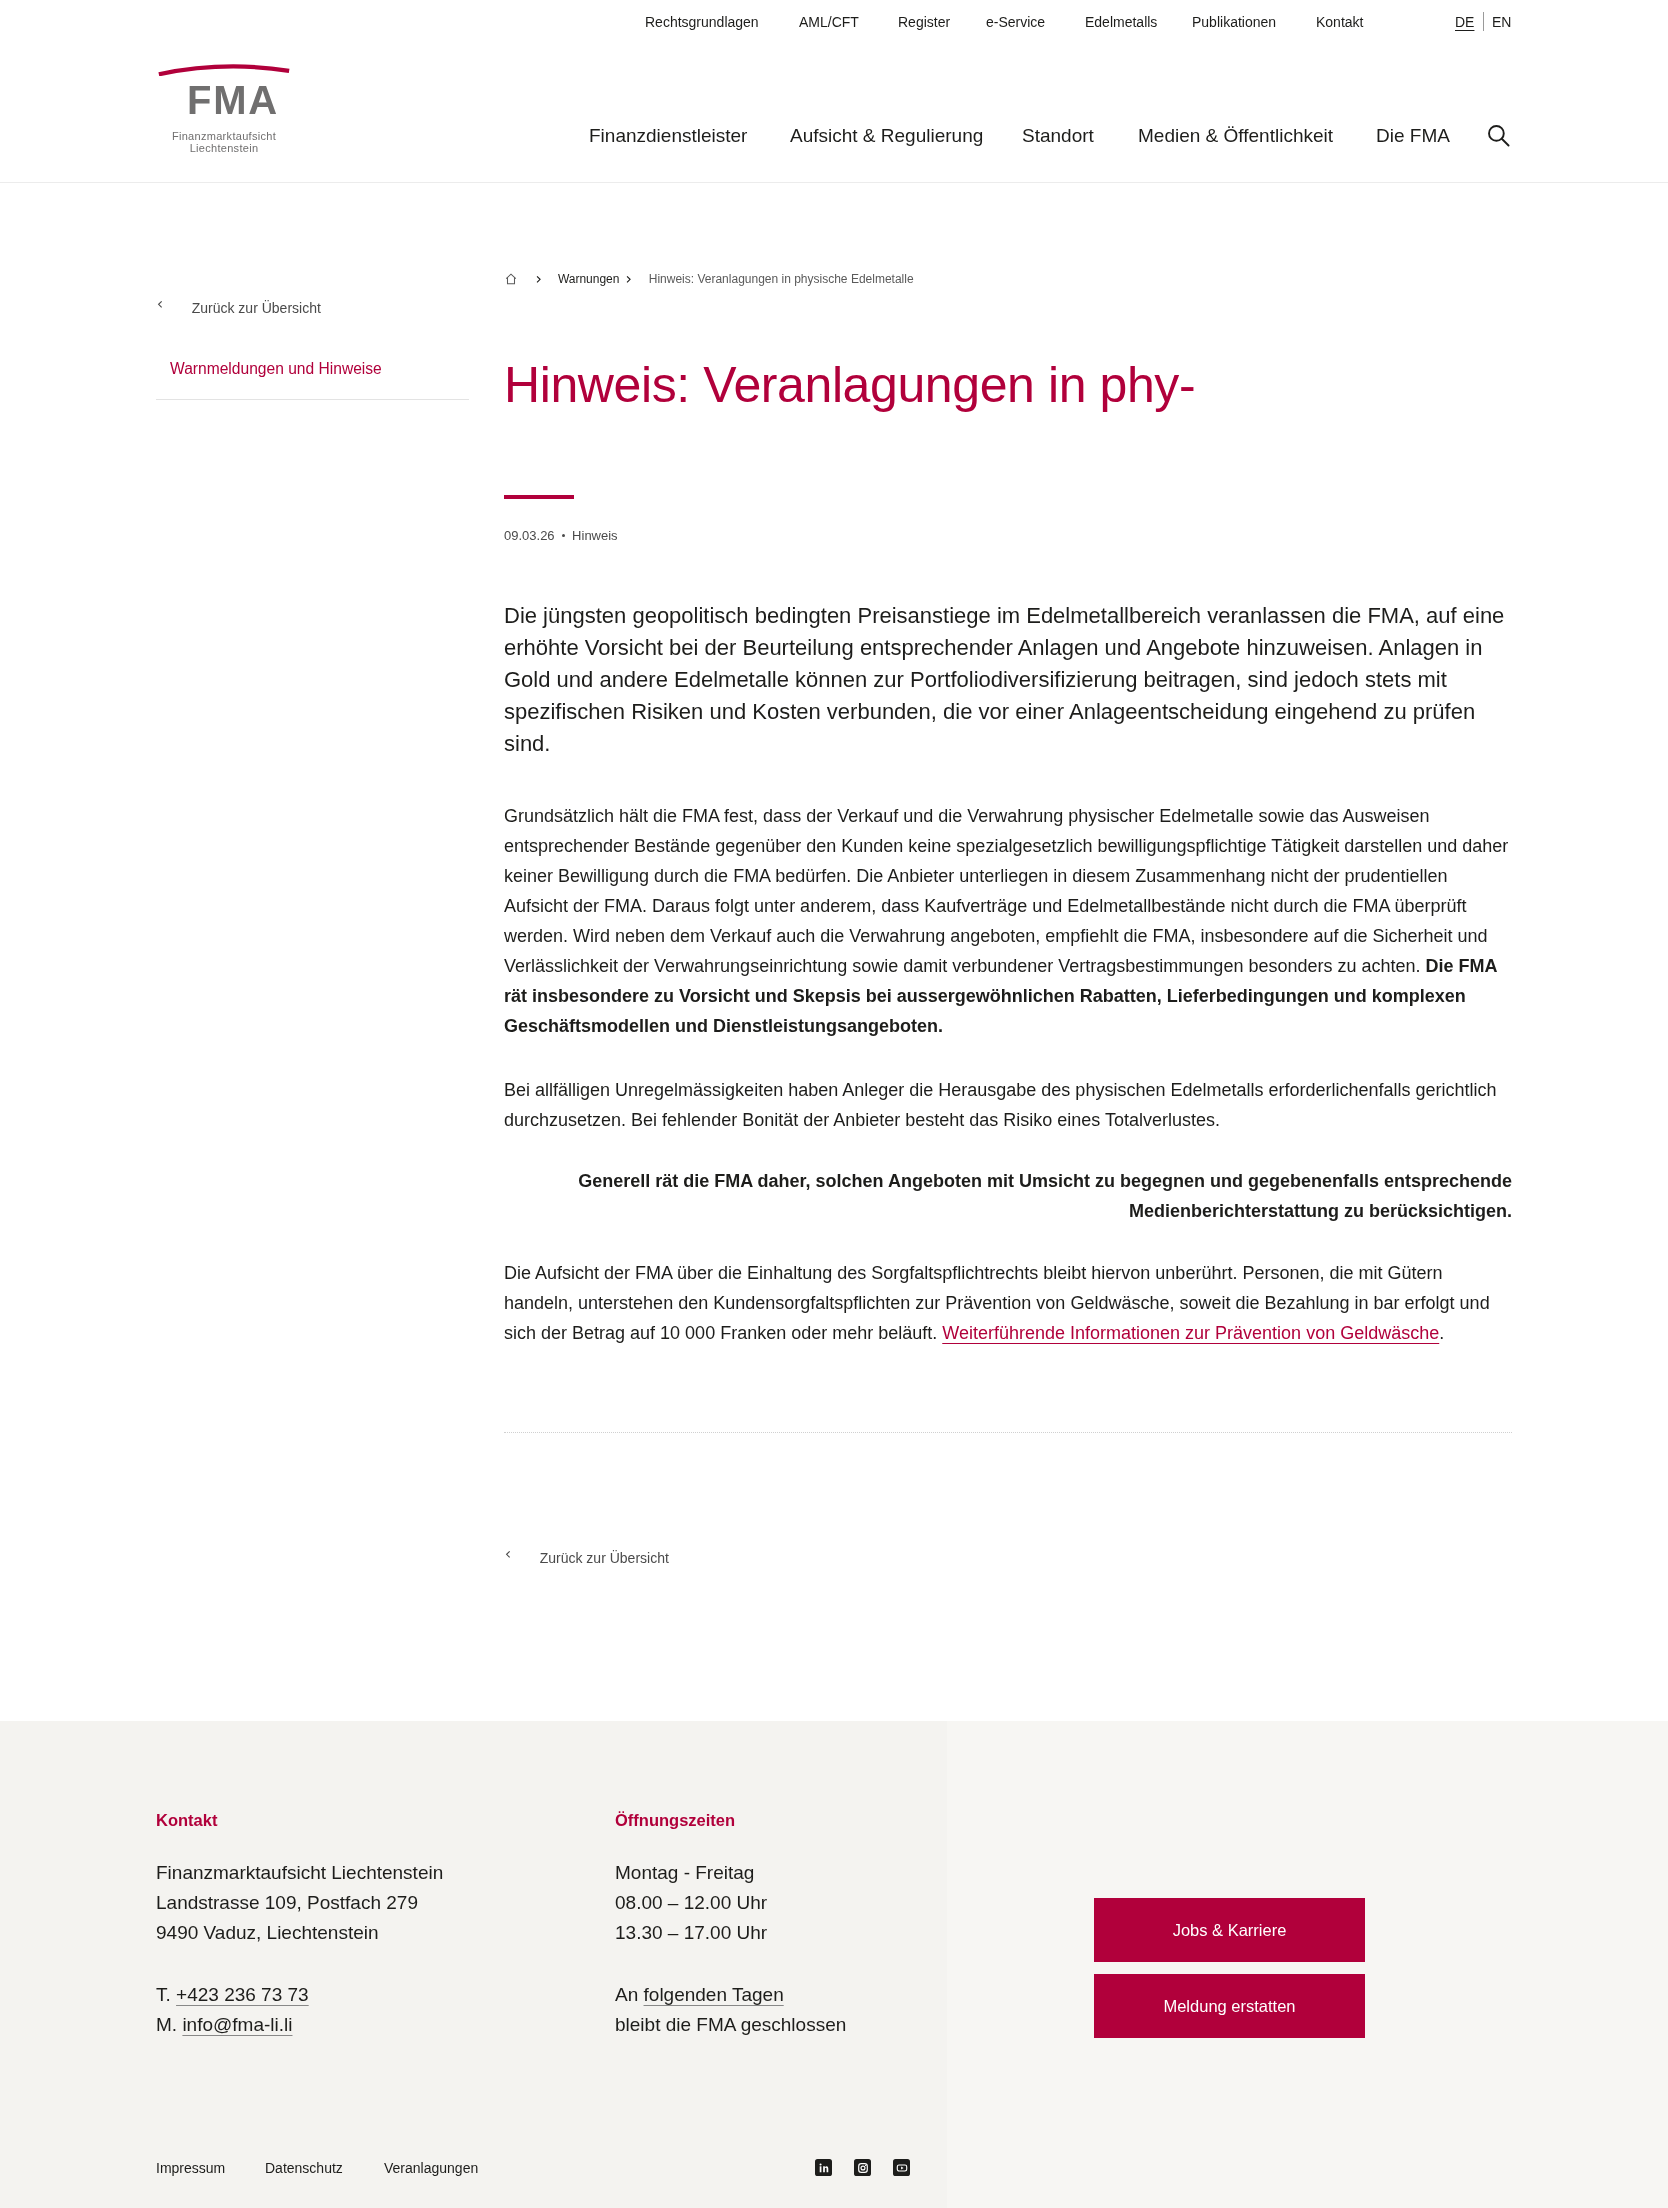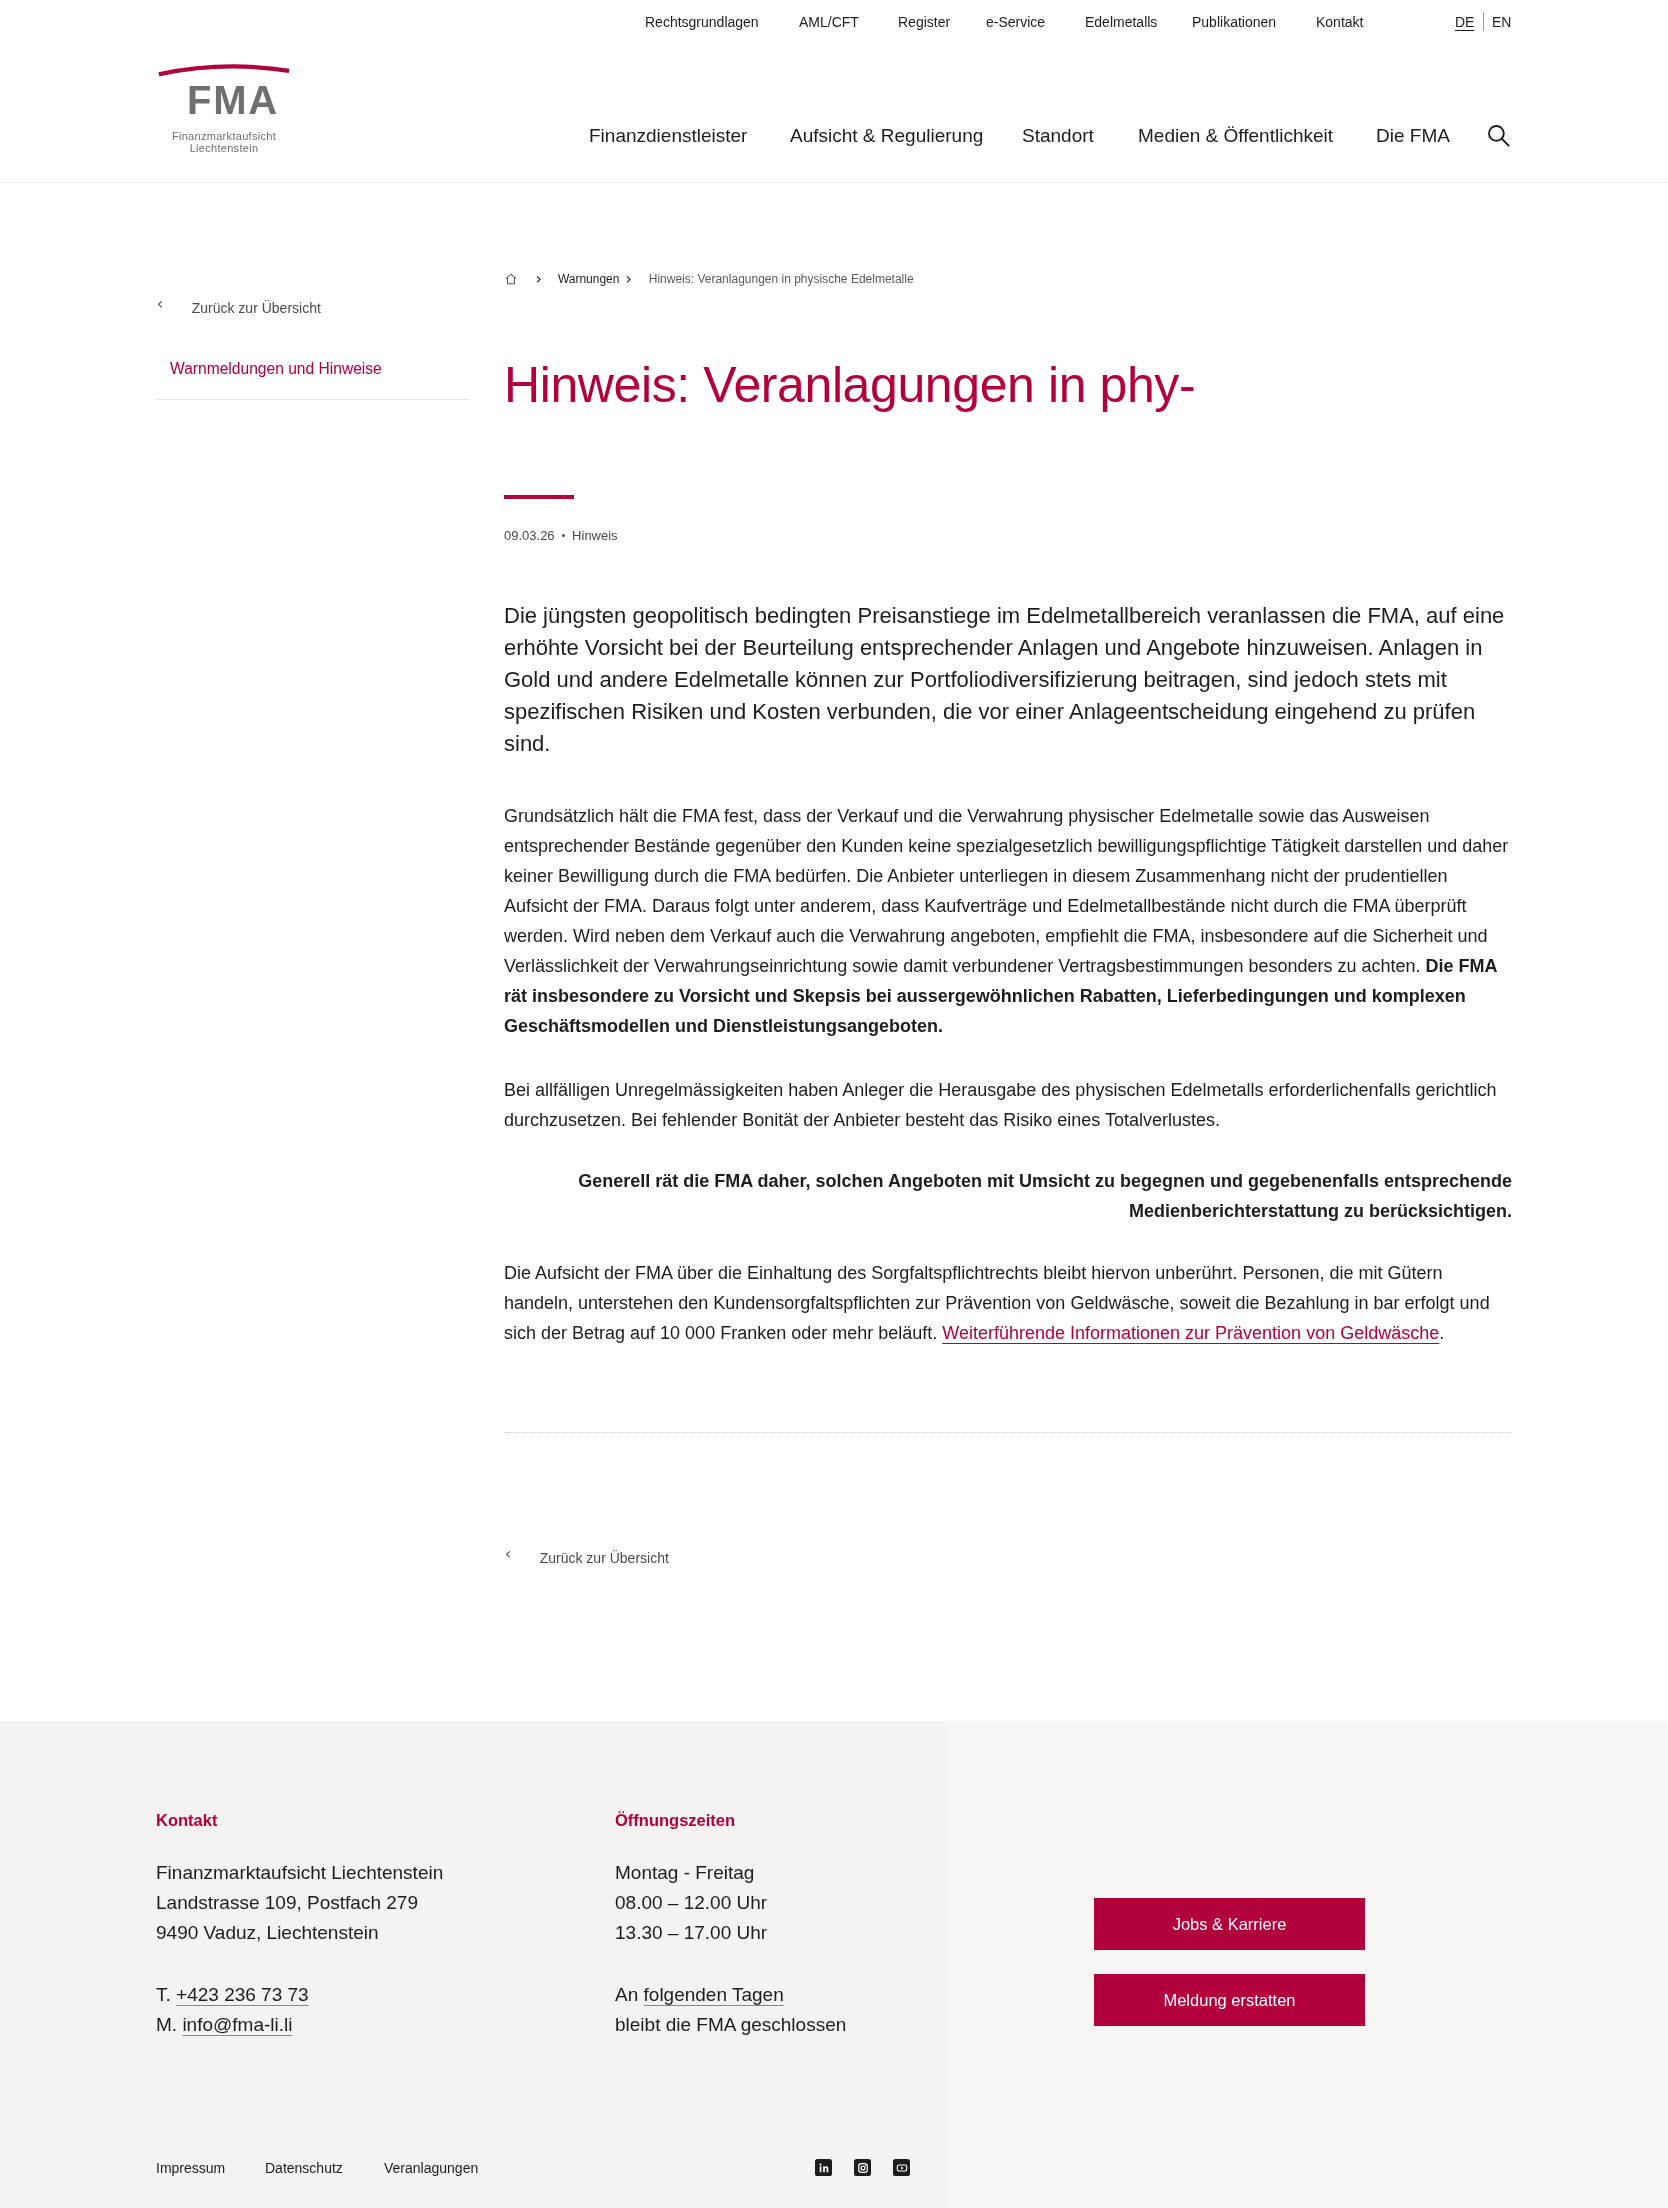--- a/index.html
+++ b/index.html
@@ -47,21 +47,21 @@
   .inline-link { color: #b1003b; text-decoration: underline; text-underline-offset: 3.5px; }
 
   .dotted-rule { position: absolute; left: 504px; top: 1432px; width: 1008px; height: 0; border-top: 1.7px dotted #d0d0d0; }
 
   
   .footer-left { position: absolute; left: 0; top: 1721px; width: 947px; height: 488px; background: #f4f3f0; }
   .footer-right { position: absolute; left: 947px; top: 1721px; width: 721px; height: 488px; background: #f7f6f3; }
   .footer-heading { position: absolute; top: 1811px; font-size: 16.5px; color: #b1003b; }
   .footer-text { position: absolute; font-size: 19px; line-height: 30px; color: #1d1d1b; }
   .footer-text .ul { text-decoration: underline; text-underline-offset: 3.5px; text-decoration-color: #888; }
-  .footer-btn { position: absolute; left: 1094px; width: 271px; height: 52px; background: #b1003b; color: #ffffff; font-size: 16.5px; display: flex; align-items: center; justify-content: center; }
+  .footer-btn { position: absolute; left: 1094px; width: 271px; height: 64px; background: #b1003b; color: #ffffff; font-size: 16.5px; display: flex; align-items: center; justify-content: center; }
   .legal-link { position: absolute; top: 2160px; font-size: 14px; color: #1d1d1b; }
   .social { position: absolute; top: 2159px; width: 17.4px; height: 17.4px; background: #1d1d1b; border-radius: 2.6px; display: flex; align-items: center; justify-content: center; }
 </style>
 </head>
 <body>
 
 <header class="header">
   <a class="meta-link" style="left:645px">Rechtsgrundlagen</a>
   <a class="meta-link" style="left:799px">AML/CFT</a>
   <a class="meta-link" style="left:898px">Register</a>

